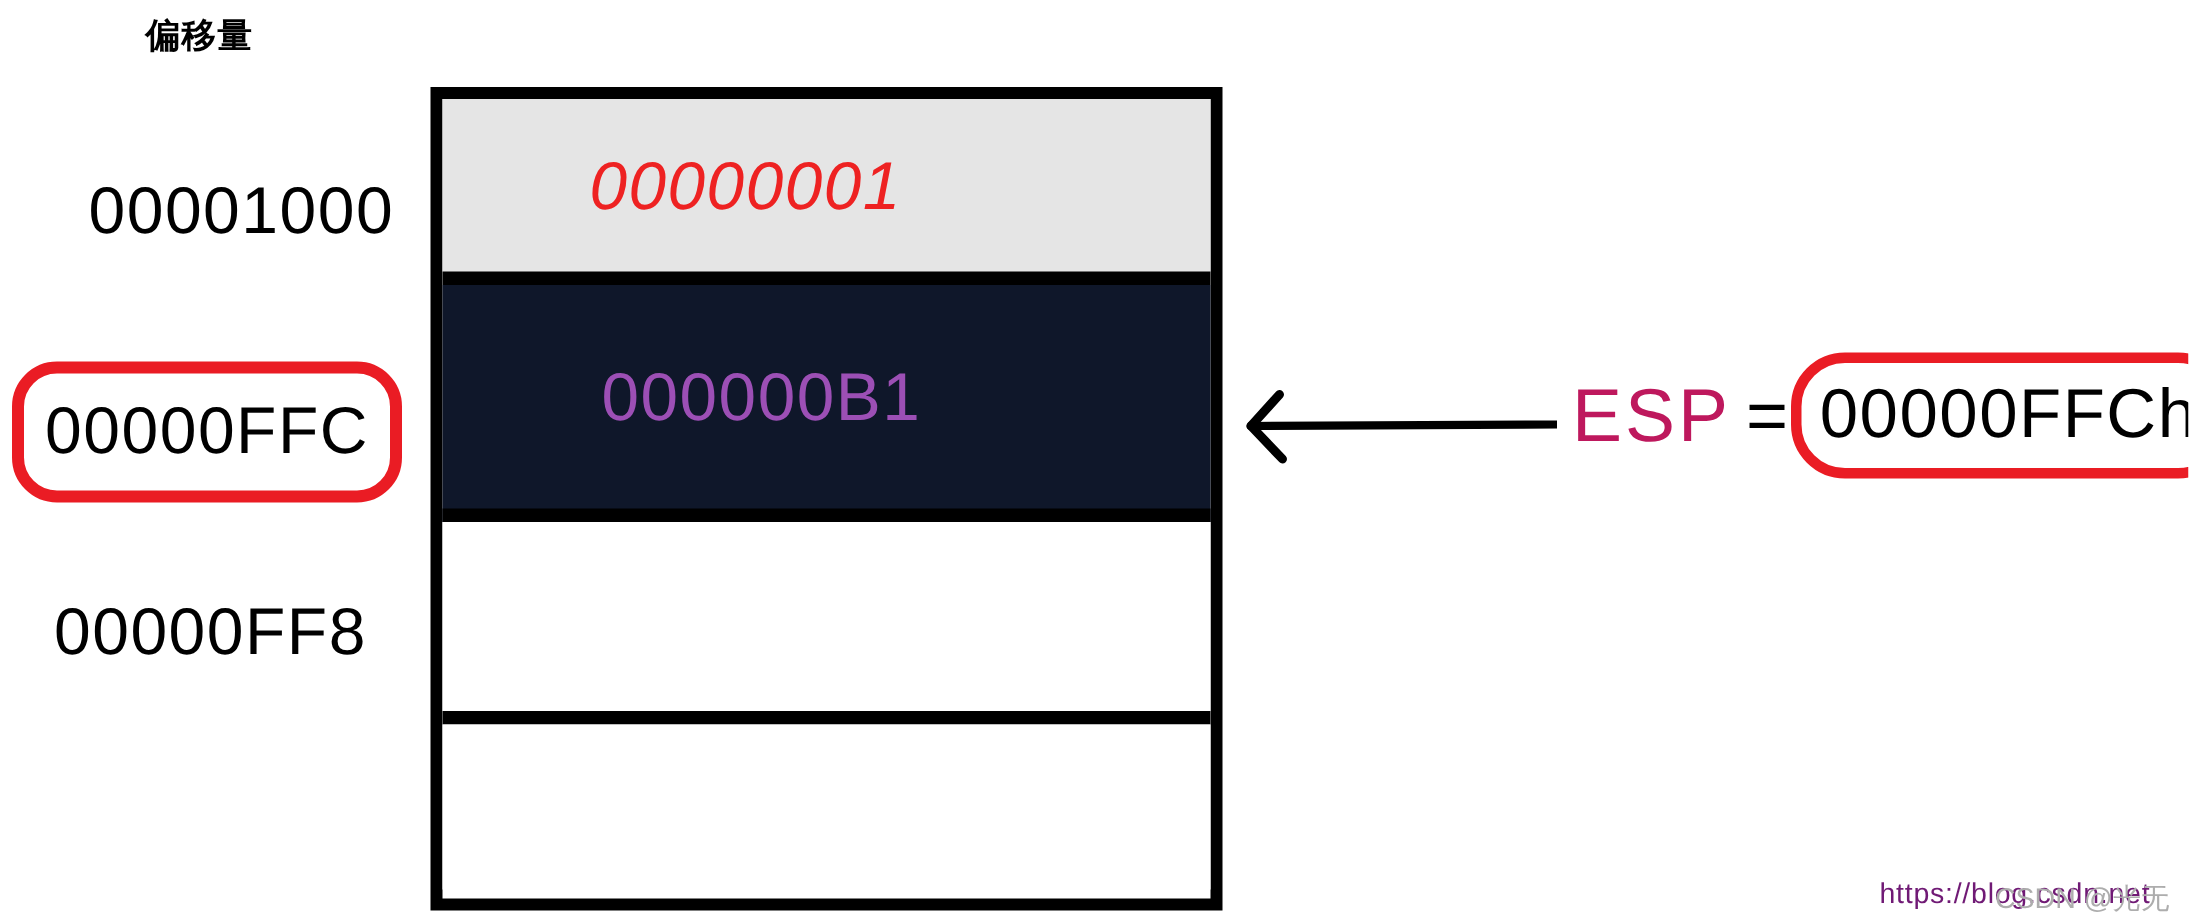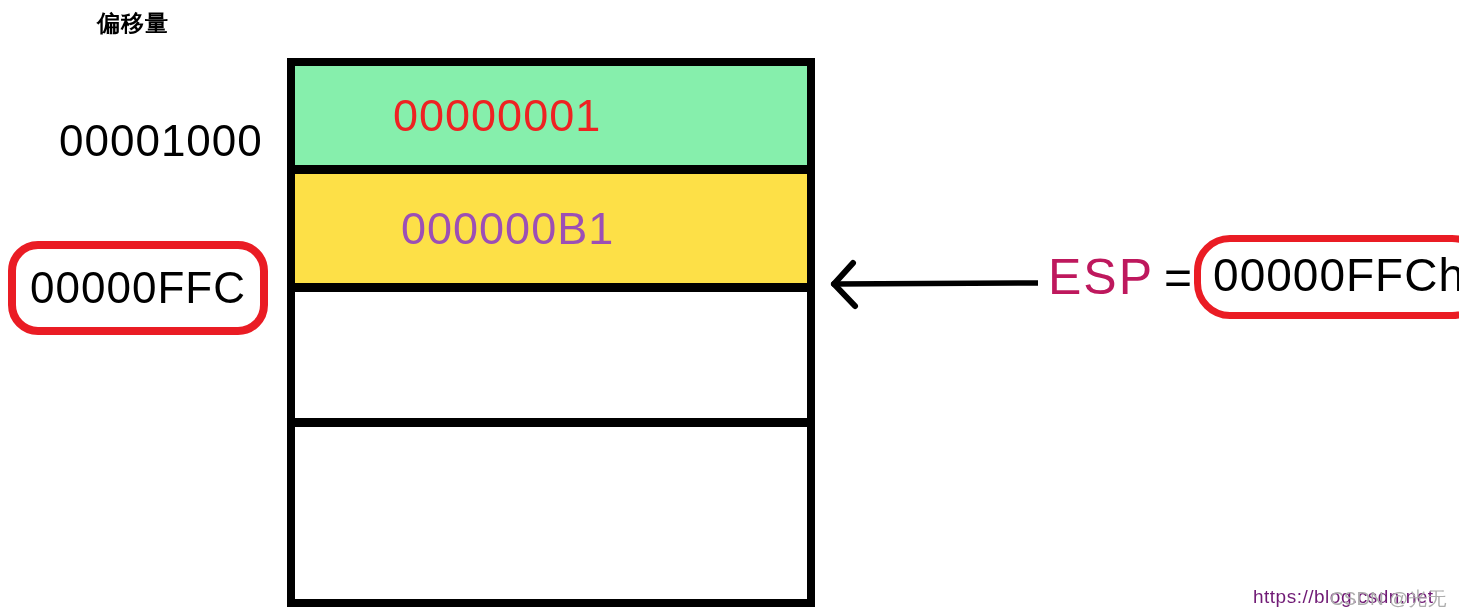--- a/index.html
+++ b/index.html
@@ -45,22 +45,22 @@
     box-sizing:border-box;
     border:8px solid #000;
     background:#fff;
   }
   .memrow{
     box-sizing:border-box;
     display:flex;align-items:center;
     padding-left:98px;
     font-size:45px;letter-spacing:1px;
   }
-  .memrow.r1{height:108px;border-bottom:9px solid #000;background:#86efac;color:#EE2222;}
-  .memrow.r2{height:118px;border-bottom:9px solid #000;background:#fde047;color:#9C4FB5;padding-left:106px;}
+  .memrow.r1{height:124px;border-bottom:9px solid #000;background:#e5e5e5;color:#EE2222;font-style:italic;}
+  .memrow.r2{height:158px;border-bottom:9px solid #000;background:#0f172a;color:#9C4FB5;padding-left:106px;}
   .memrow.r3{height:135px;border-bottom:9px solid #000;background:#ffffff;}
   .memrow.r4{height:110px;background:#ffffff;}
 
   
   .esp-arrow{position:absolute;left:826px;top:256px;}
 
   
   .esp-group{
     position:absolute;left:1048px;top:236px;height:82px;
     display:flex;align-items:center;
@@ -91,20 +91,21 @@
 <div class="canvas">
 
   <div class="page-title">偏移量</div>
 
   <div class="offset-label offset-1000">00001000</div>
 
   <div class="offset-ring">
     <div class="offset-label">00000FFC</div>
   </div>
 
+  <div class="offset-label offset-ff8">00000FF8</div>
 
   <div class="memtable">
     <div class="memrow r1">
       <span>00000001</span>
     </div>
     <div class="memrow r2">
       <span>000000B1</span>
     </div>
     <div class="memrow r3">
       <span></span>

